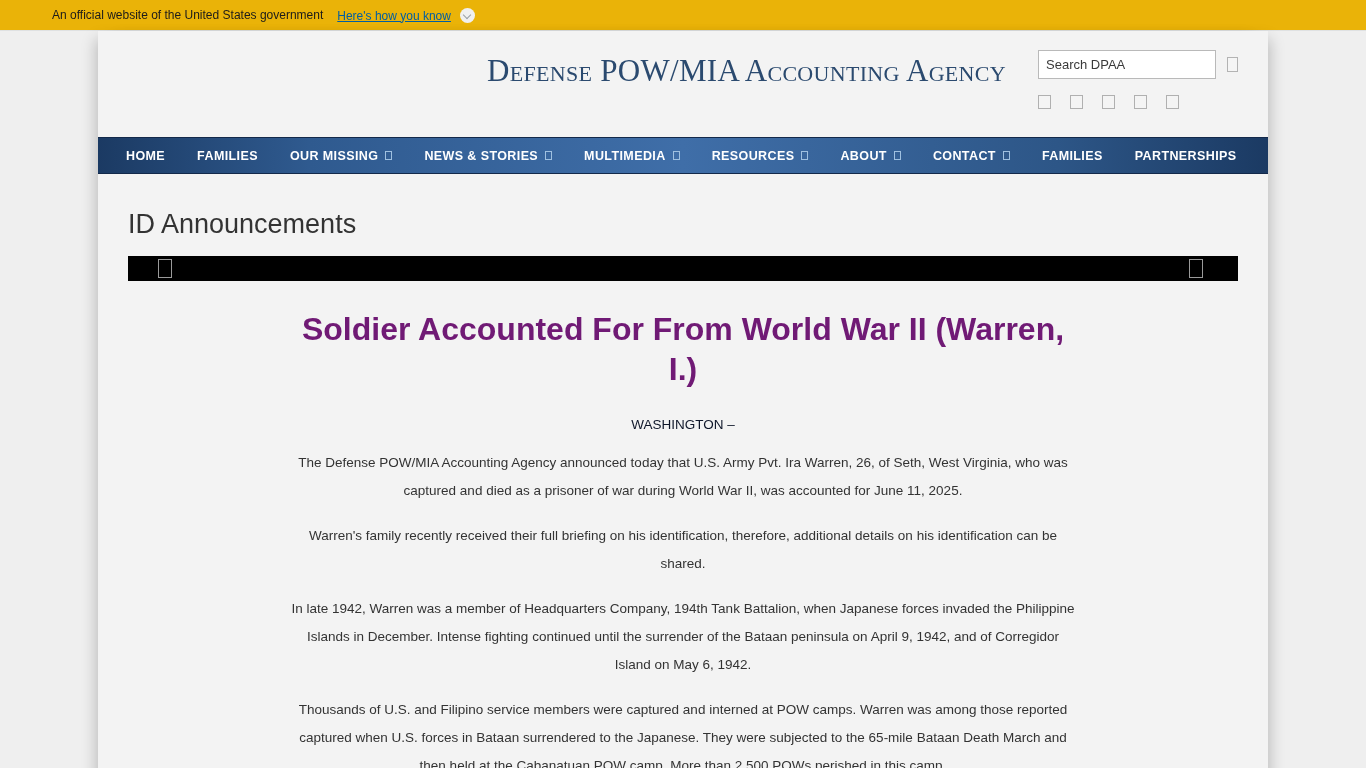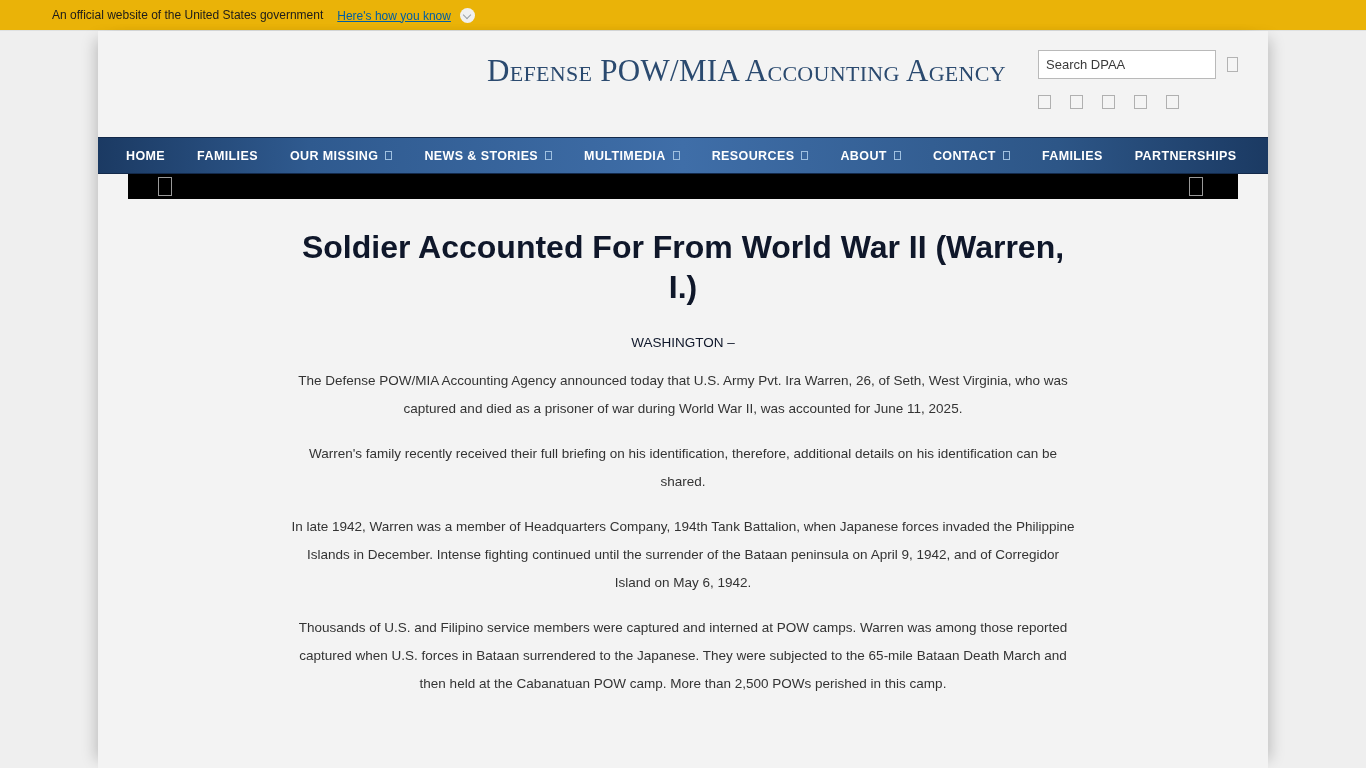--- a/index.html
+++ b/index.html
@@ -210,21 +210,21 @@
   .kicker {
     font-size: 13.5px;
     color: #333;
     margin-bottom: 24px;
   }
   .kicker b { font-weight: bold; letter-spacing: .5px; }
   .article-title {
     font-size: 32px;
     line-height: 40px;
     font-weight: bold;
-    color: #0f172a;
+    color: #701a75;
     margin: 0 0 28px 0;
   }
   .dateline {
     font-size: 13.5px;
     color: #0f172a;
     margin: 0 0 6px 0;
   }
   .body-p {
     font-size: 13.5px;
     line-height: 28px;
@@ -301,20 +301,21 @@
     <span class="nav-item">
       <span>FAMILIES</span>
     </span>
     <span class="nav-item">
       <span>PARTNERSHIPS</span>
     </span>
   </nav>
 
   <div class="content">
 
+    <h2 class="page-title">ID Announcements</h2>
 
     <div class="black-bar">
       <span class="bar-box left"></span>
       <span class="bar-box right"></span>
     </div>
 
     <article class="article">
 
 
       <h1 class="article-title">Soldier Accounted For From World War II (Warren, I.)</h1>

